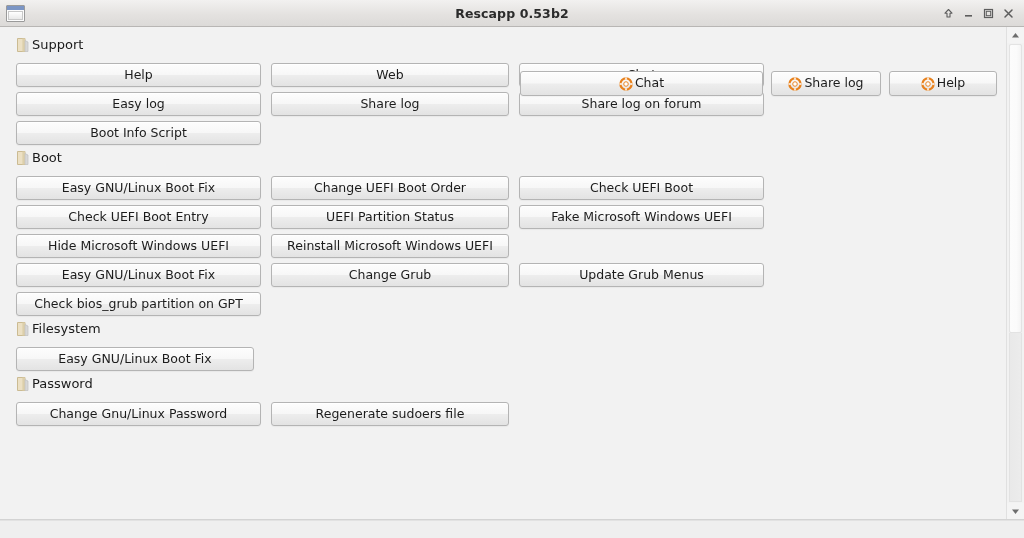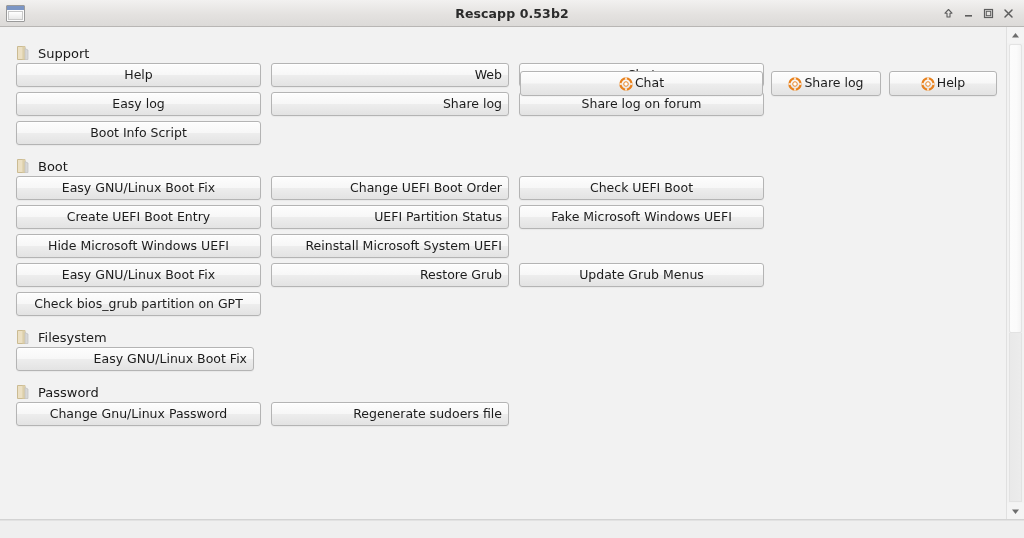--- a/index.html
+++ b/index.html
@@ -122,22 +122,22 @@
   .tb-chat  { width: 243px; }
   .tb-share { width: 110px; }
   .tb-help  { width: 108px; }
 
   .sections {
     padding: 0 0 0 0;
   }
 
   .section-head {
     display: flex;
-    align-items: flex-end;
-    gap: 8px;
+    align-items: flex-start;
+    gap: 2px;
     height: 24px;
     padding-left: 16px;
     margin-bottom: 2px;
   }
   .section-head .label {
     font-size: 13px;
     color: #1a1a1a;
   }
 
   .sect-icon {
@@ -169,21 +169,21 @@
     justify-content: center;
     white-space: nowrap;
     cursor: default;
     box-shadow: 0 1px 0 rgba(255,255,255,.9) inset, 0 1px 1px rgba(0,0,0,.04);
     padding: 0 6px;
     overflow: hidden;
   }
   .btn .lbl { line-height: 1; }
 
   .col1 { width: 245px; flex: 0 0 245px; }
-  .col2 { width: 238px; flex: 0 0 238px; justify-content: flex-end; }
+  .col2 { width: 238px; flex: 0 0 238px; }
   .col3 { width: 245px; flex: 0 0 245px; }
 
   .lifebuoy { width: 14px; height: 14px; margin-right: 2px; flex: 0 0 auto; }
   .lifebuoy svg { display: block; }
 
   
   .vscroll {
     flex: 0 0 18px;
     width: 18px;
     background: #f2f2f2;
@@ -359,43 +359,43 @@
             </div>
             <div class="btn col2">
               <span class="lbl">Change UEFI Boot Order</span>
             </div>
             <div class="btn col3">
               <span class="lbl">Check UEFI Boot</span>
             </div>
           </div>
           <div class="btn-row">
             <div class="btn col1">
-              <span class="lbl">Create UEFI Boot Entry</span>
+              <span class="lbl">Check UEFI Boot Entry</span>
             </div>
             <div class="btn col2">
               <span class="lbl">UEFI Partition Status</span>
             </div>
             <div class="btn col3">
               <span class="lbl">Fake Microsoft Windows UEFI</span>
             </div>
           </div>
           <div class="btn-row">
             <div class="btn col1">
               <span class="lbl">Hide Microsoft Windows UEFI</span>
             </div>
             <div class="btn col2">
-              <span class="lbl">Reinstall Microsoft System UEFI</span>
+              <span class="lbl">Reinstall Microsoft Windows UEFI</span>
             </div>
           </div>
           <div class="btn-row">
             <div class="btn col1">
               <span class="lbl">Easy GNU/Linux Boot Fix</span>
             </div>
             <div class="btn col2">
-              <span class="lbl">Restore Grub</span>
+              <span class="lbl">Change Grub</span>
             </div>
             <div class="btn col3">
               <span class="lbl">Update Grub Menus</span>
             </div>
           </div>
           <div class="btn-row">
             <div class="btn col1">
               <span class="lbl">Check bios_grub partition on GPT</span>
             </div>
           </div>

